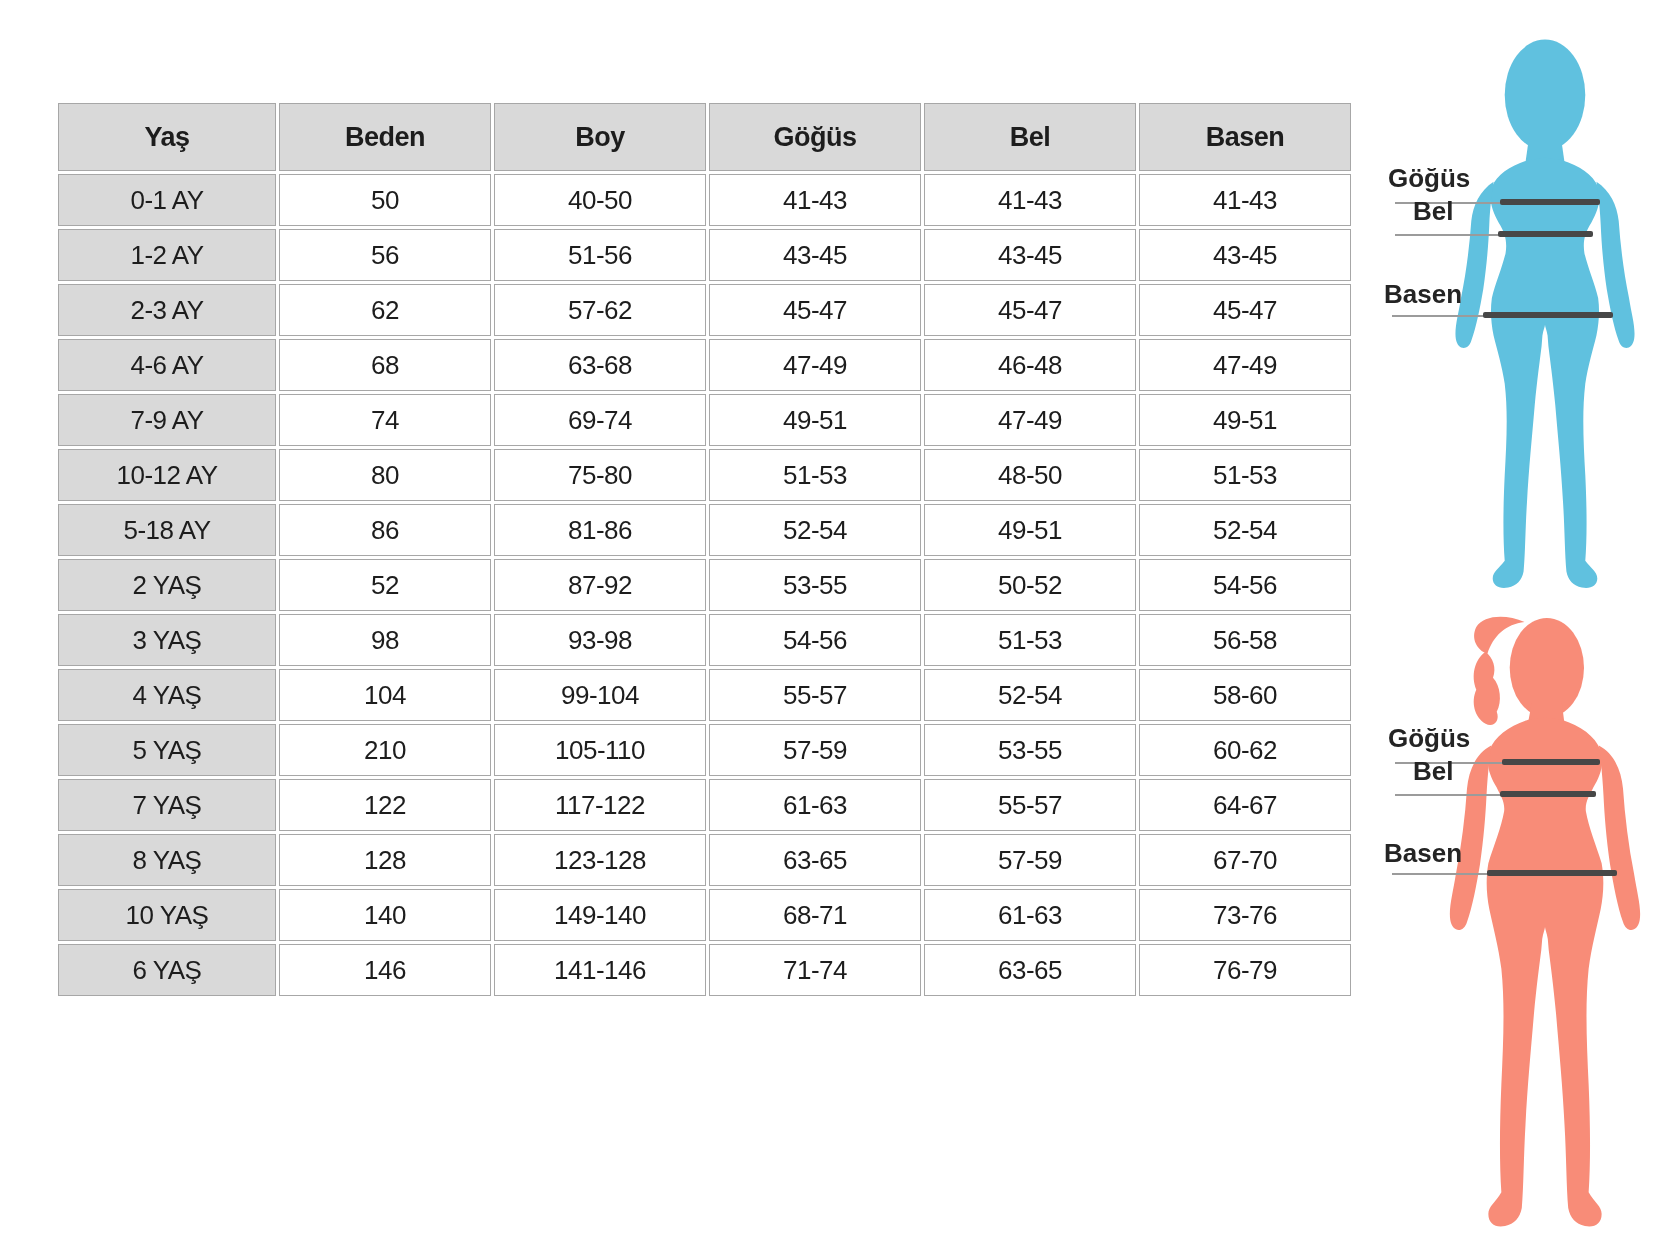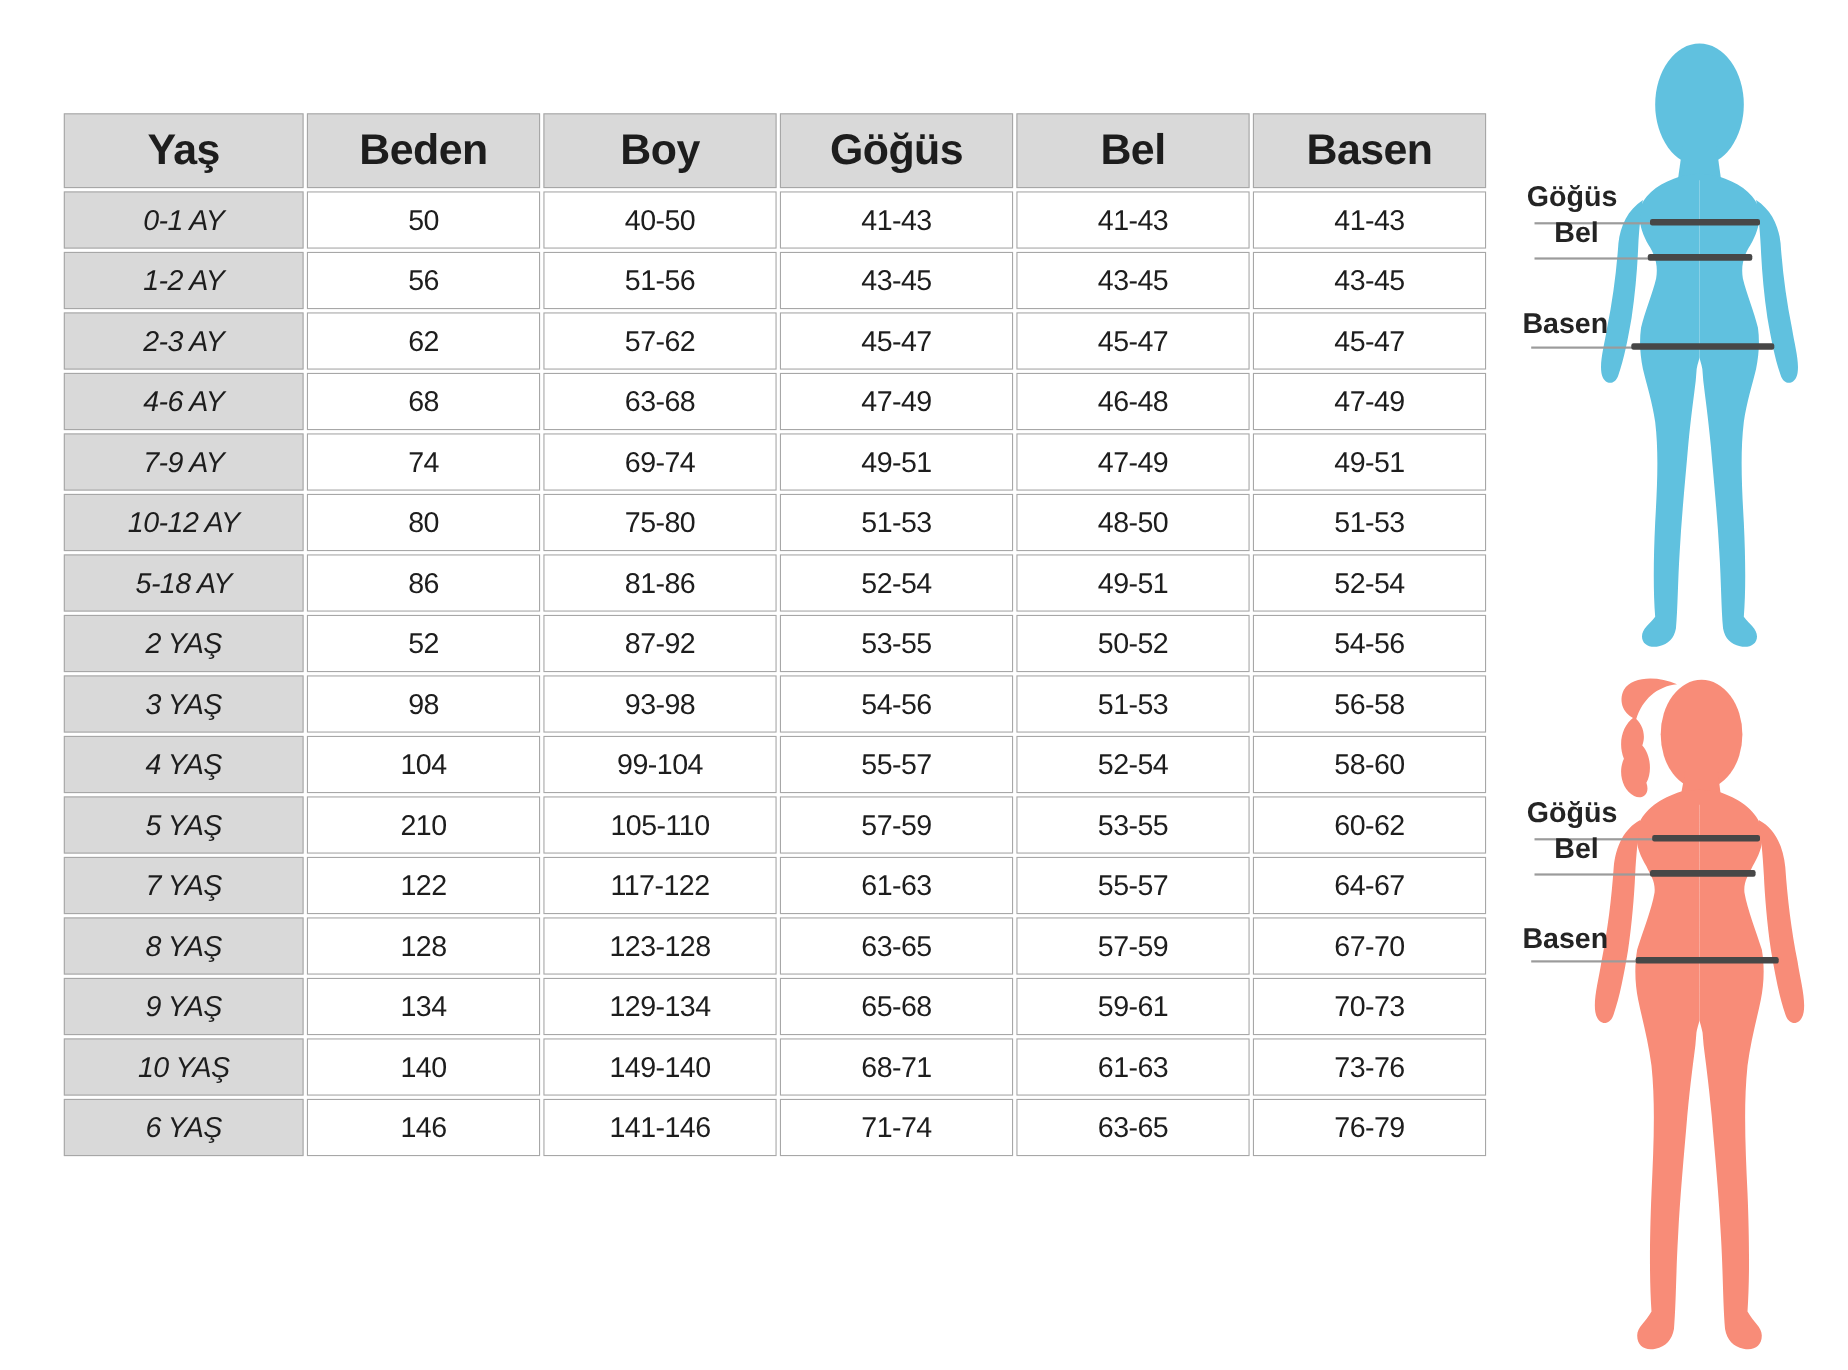--- a/index.html
+++ b/index.html
@@ -6,22 +6,22 @@
   .canvas{position:relative;width:1680px;height:1245px;background:#ffffff;overflow:hidden;
           font-family:"Liberation Sans","DejaVu Sans",sans-serif;}
 
   
   table.sizes{position:absolute;left:55px;top:100px;border-collapse:separate;border-spacing:3px;
               table-layout:fixed;}
   .sizes th,.sizes td{border:1px solid #a7a7a7;text-align:center;vertical-align:middle;
               color:#1d1d1d;padding:0;letter-spacing:-0.5px;}
   .sizes col.c0{width:218px;}
   .sizes col.cn{width:212px;}
-  .hcell{background:#d9d9d9;height:66px;font-size:39px;font-weight:bold;letter-spacing:0;}
-  .rcell{background:#d9d9d9;height:50px;font-size:26px;font-weight:normal;font-style:italic;}
+  .hcell{background:#d9d9d9;height:66px;font-size:27px;font-weight:bold;letter-spacing:0;}
+  .rcell{background:#d9d9d9;height:50px;font-size:26px;font-weight:normal;}
   .vcell{background:#ffffff;height:50px;font-size:26px;}
 
   
   .mlabel{position:absolute;font-size:26px;font-weight:bold;color:#242424;white-space:nowrap;}
   .thin{position:absolute;height:2px;background:#9b9b9b;}
   .thick{position:absolute;height:6px;background:#474747;border-radius:2px;}
 
   .figsvg{position:absolute;}
 </style>
 </head>
@@ -145,28 +145,20 @@
           <td class="vcell">55-57</td>
           <td class="vcell">64-67</td>
         </tr>
         <tr>
           <th class="rcell">8 YAŞ</th>
           <td class="vcell">128</td>
           <td class="vcell">123-128</td>
           <td class="vcell">63-65</td>
           <td class="vcell">57-59</td>
           <td class="vcell">67-70</td>
-        </tr>
-        <tr>
-          <th class="rcell">9 YAŞ</th>
-          <td class="vcell">134</td>
-          <td class="vcell">129-134</td>
-          <td class="vcell">65-68</td>
-          <td class="vcell">59-61</td>
-          <td class="vcell">70-73</td>
         </tr>
         <tr>
           <th class="rcell">10 YAŞ</th>
           <td class="vcell">140</td>
           <td class="vcell">149-140</td>
           <td class="vcell">68-71</td>
           <td class="vcell">61-63</td>
           <td class="vcell">73-76</td>
         </tr>
         <tr>

